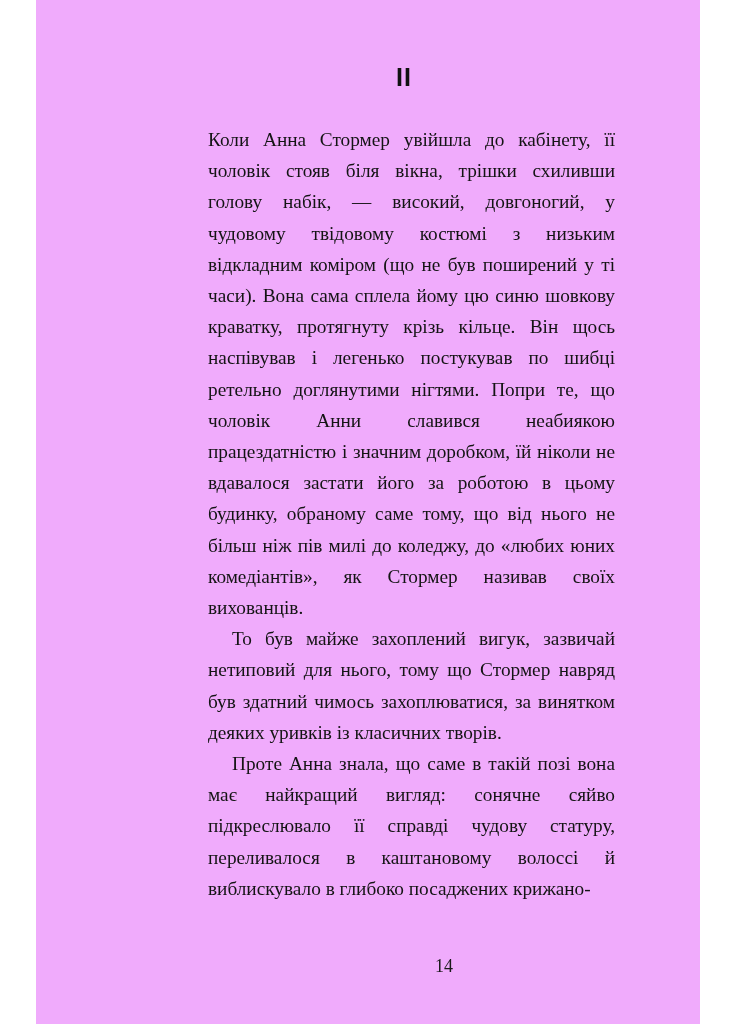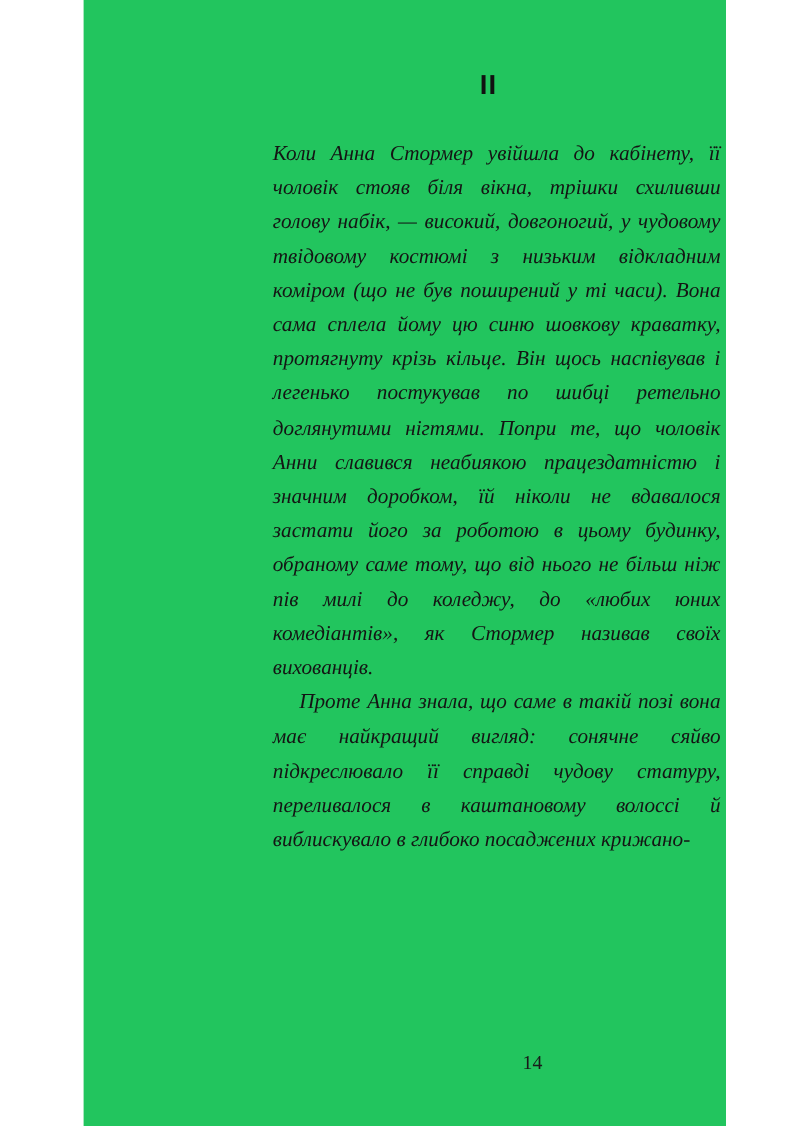--- a/index.html
+++ b/index.html
@@ -7,24 +7,24 @@
     margin: 0;
     padding: 0;
     background: #ffffff;
   }
   body {
     font-family: "Liberation Serif", "DejaVu Serif", serif;
     color: #111111;
   }
   .page {
     position: relative;
-    width: 584px;
+    width: 664px;
     height: 1024px;
     margin: 0 auto;
-    background: #22c55e;
+    background: #f0abfc;
     overflow: hidden;
     box-sizing: border-box;
   }
   .chapter-heading {
     position: absolute;
     top: 62px;
     left: 0;
     width: 736px;
     text-align: center;
     font-family: "Liberation Sans", "DejaVu Sans", sans-serif;
@@ -43,21 +43,20 @@
     text-justify: inter-word;
     font-size: 19.3px;
     line-height: 31.2px;
     color: #141414;
     -webkit-hyphens: none;
     hyphens: none;
   }
   .text-block p {
     margin: 0;
     text-indent: 0;
-    font-style: italic;
   }
   .text-block p.indented {
     text-indent: 24px;
   }
   
   .text-block p:last-child {
     text-align: justify;
   }
   .page-number {
     position: absolute;
@@ -73,18 +72,19 @@
 </style>
 </head>
 <body>
 
 <div class="page">
 
   <div class="chapter-heading">II</div>
 
   <div class="text-block">
     <p>Коли Анна Стормер увійшла до кабінету, її чоловік стояв біля вікна, трішки схиливши голову набік, — високий, довгоногий, у чудовому твідовому костюмі з низьким відкладним коміром (що не був поширений у ті часи). Вона сама сплела йому цю синю шовкову краватку, протягнуту крізь кільце. Він щось наспівував і легенько постукував по шибці ретельно доглянутими нігтями. Попри те, що чоловік Анни славився неабиякою працездатністю і значним доробком, їй ніколи не вдавалося застати його за роботою в цьому будинку, обраному саме тому, що від нього не більш ніж пів милі до коледжу, до «любих юних комедіантів», як Стормер називав своїх вихованців.</p>
+    <p class="indented">То був майже захоплений вигук, зазвичай нетиповий для нього, тому що Стормер навряд був здатний чимось захоплюватися, за винятком деяких уривків із класичних творів.</p>
     <p class="indented">Проте Анна знала, що саме в такій позі вона має найкращий вигляд: сонячне сяйво підкреслювало її справді чудову статуру, переливалося в каштановому волоссі й виблискувало в глибоко посаджених крижано-</p>
   </div>
 
   <div class="page-number">14</div>
 
 </div>
 
 </body></html>

